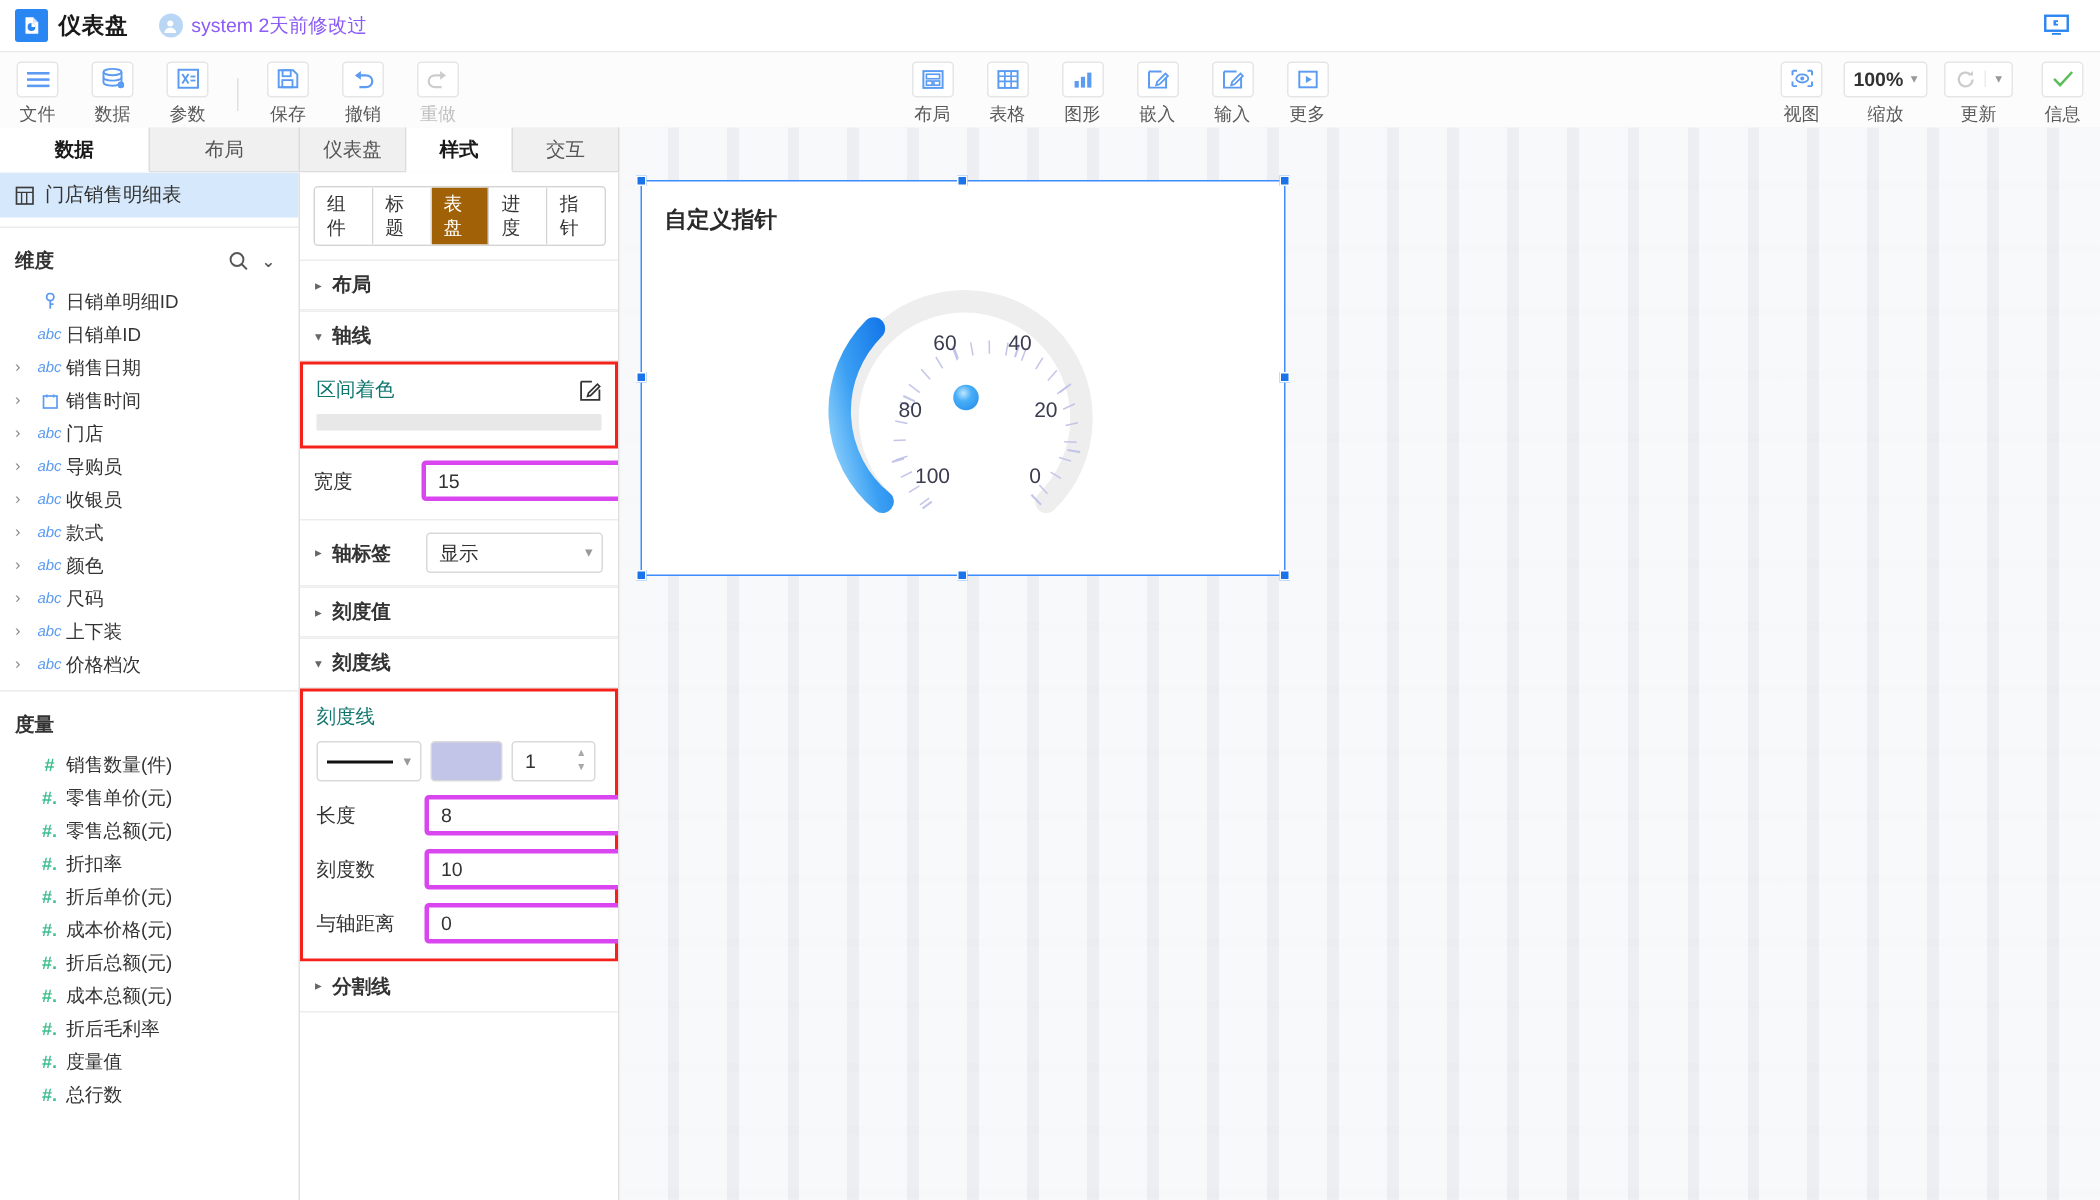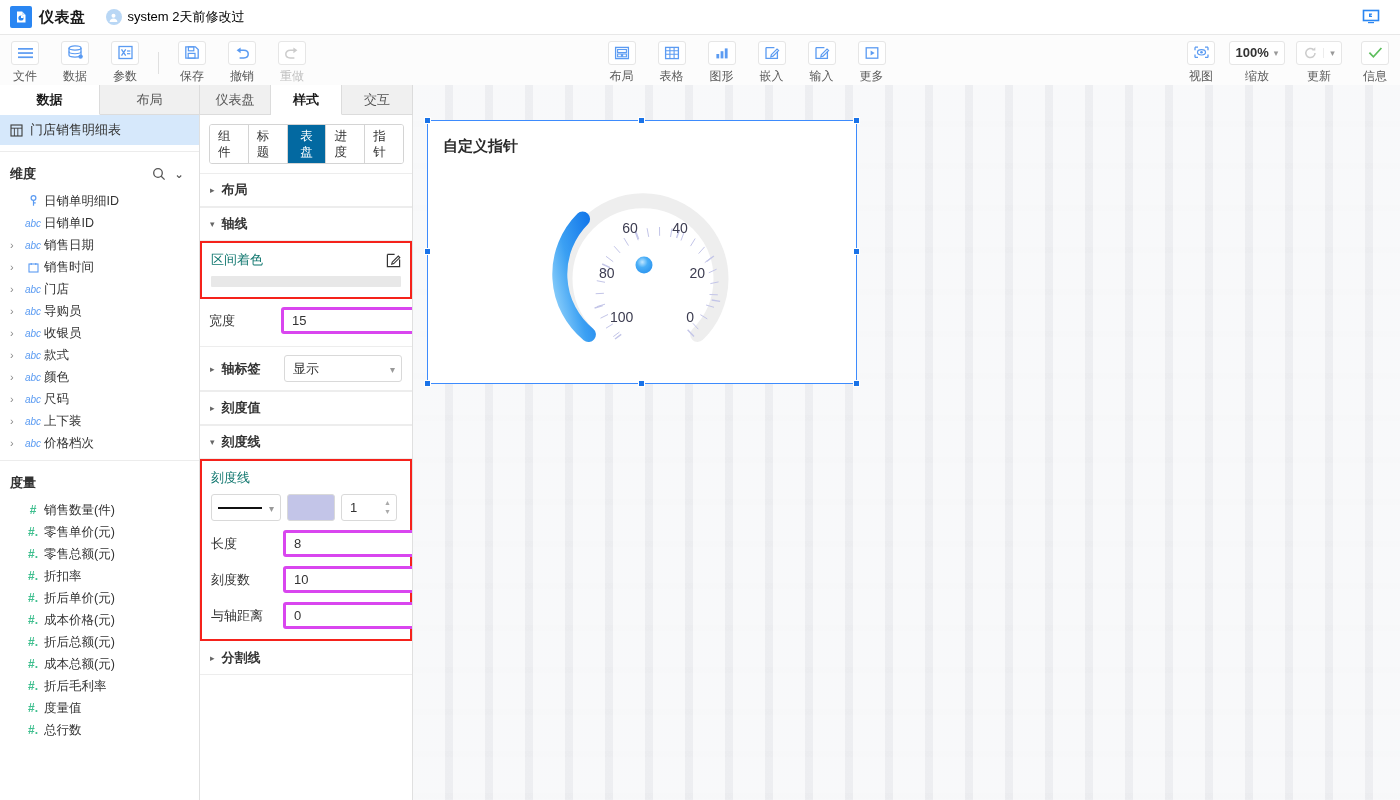--- a/index.html
+++ b/index.html
@@ -27,21 +27,21 @@
   .doc-title { font-size: 15px; font-weight: bold; color: #1a1a1a; letter-spacing: .5px; }
   .avatar-chip {
     display: flex; align-items: center; margin-left: 20px;
   }
   .avatar {
     width: 16px; height: 16px; border-radius: 50%;
     background: #b9d7f5; margin-right: 6px;
     display:flex;align-items:center;justify-content:center;
   }
   .avatar svg { display:block; }
-  .meta-text { font-size: 13px; color: #000000; }
+  .meta-text { font-size: 13px; color: #8b5cf6; }
   .titlebar-right { margin-left: auto; display: flex; align-items: center; padding-right: 6px; }
   .present-btn { width: 26px; height: 22px; display:flex;align-items:center;justify-content:center; cursor:pointer; }
 
   
   .toolbar {
     position: absolute; left: 0; top: 35px; width: 1400px; height: 56px;
     background: #fcfcfc; border-bottom: 1px solid #e2e2e2;
     display: flex; align-items: center;
   }
   .tb-group { display: flex; align-items: center; }
@@ -125,21 +125,21 @@
   }
   .seg-wrap { padding: 9px 8px 9px 9px; }
   .segs {
     display: inline-flex; border: 1px solid #d4d4d4; border-radius: 3px; overflow: hidden;
   }
   .seg {
     padding: 3px 8px; font-size: 12.5px; color: #333; background: #fff;
     border-right: 1px solid #d4d4d4; cursor: pointer; line-height: 16px;
   }
   .seg:last-child { border-right: none; }
-  .seg.active { background: #0369a1; color: #fff; text-align: center; }
+  .seg.active { background: #a16207; color: #fff; }
   .grp-head {
     height: 34px; display: flex; align-items: center; padding: 0 10px;
     font-size: 13px; font-weight: bold; color: #333; cursor: pointer;
     border-top: 1px solid #ededed; border-bottom: 1px solid #ededed; background:#fff;
   }
   .grp-head .tri { font-size: 9px; color: #666; margin-right: 7px; }
   .prop-block { padding: 8px 9px 12px; }
   .prop-block.boxed {
     border: 2px solid #f5221b; margin: 0 0 0 0; padding: 8px 9px 10px;
   }

